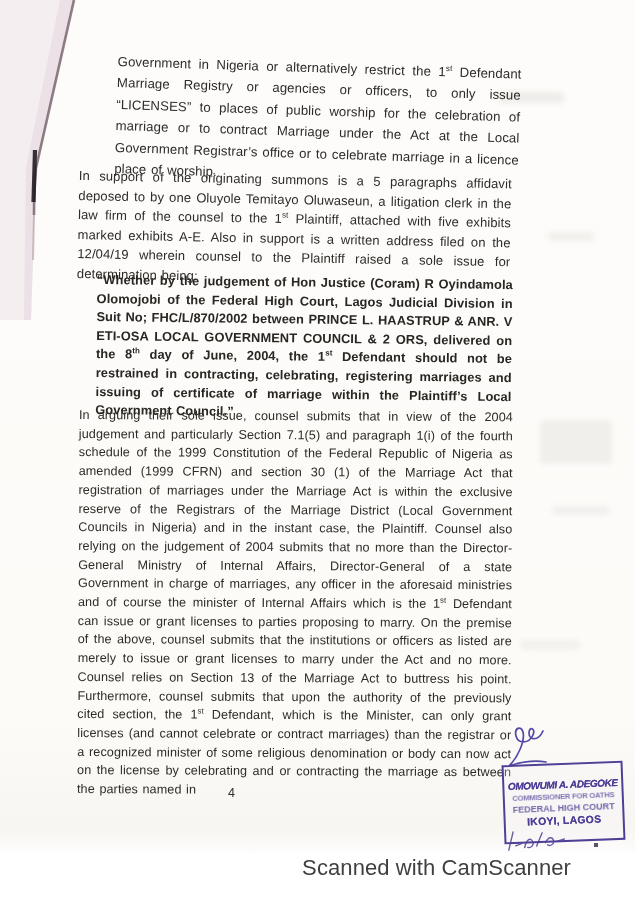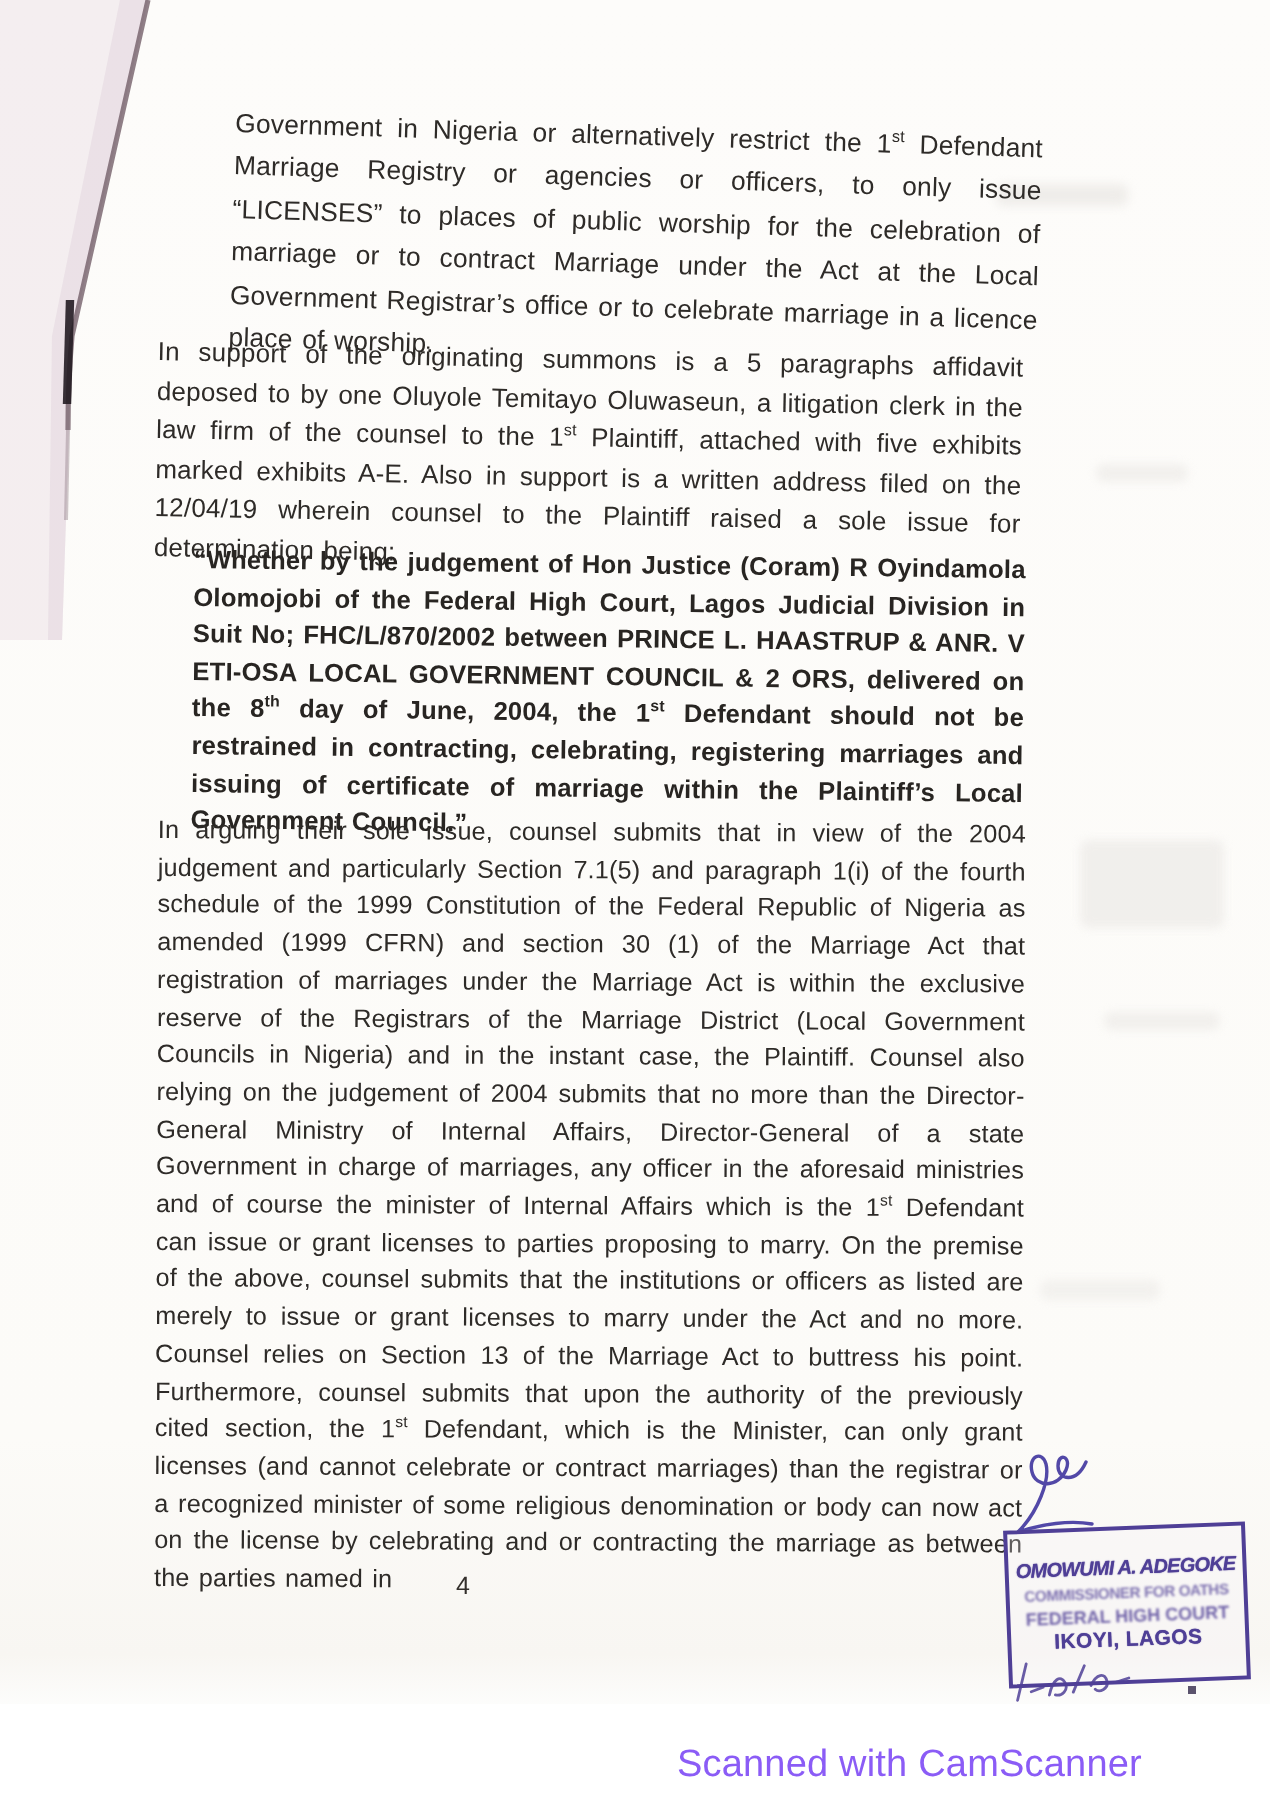--- a/index.html
+++ b/index.html
@@ -40,21 +40,21 @@
     color:var(--stamp-ink,#4f3f96);text-align:center;
   }
   .stamp .l1{font-size:10px;font-weight:bold;font-style:italic;letter-spacing:-0.4px;white-space:nowrap;text-shadow:0 0 0.6px var(--stamp-ink,#4f3f96);}
   .stamp .l2{font-size:7.6px;font-weight:bold;letter-spacing:-0.2px;white-space:nowrap;opacity:.72;filter:blur(0.4px);margin-top:2px;}
   .stamp .l3{font-size:9px;font-weight:bold;letter-spacing:0px;white-space:nowrap;opacity:.8;filter:blur(0.45px);margin-top:2px;}
   .stamp .l4{font-size:10.5px;font-weight:bold;letter-spacing:0.2px;white-space:nowrap;text-shadow:0 0 0.5px var(--stamp-ink,#4f3f96);margin-top:1px;}
   .stamp-date{position:absolute;left:-4px;bottom:-12px;}
   .ink-dot{position:absolute;left:594px;top:843px;width:4px;height:4px;background:#3e3555;opacity:.85;}
   
   .footer-strip{position:absolute;left:0;top:852px;width:635px;height:47px;background:#ffffff;}
-  .footer-text{position:absolute;right:64px;top:20px;font-size:19px;color:#8b5cf6;letter-spacing:0.1px;}
+  .footer-text{position:absolute;right:64px;top:3px;font-size:22px;color:#404040;letter-spacing:0.1px;}
 </style>
 </head>
 <body>
 
 <div class="sheet">
 
   <svg class="edge-art" width="110" height="320" viewBox="0 0 110 320">
     <polygon points="74,0 36,168 31,320 0,320 0,0" fill="#ece1e8" opacity="0.55"></polygon>
     <polygon points="74,0 60,0 26,168 24,320 31,320 36,168" fill="#e2d4dd" opacity="0.5"></polygon>
     <path d="M74,0 L36,168 Q34,190 34,215" stroke="#6b5560" stroke-width="2.6" fill="none" opacity="0.75"></path>

